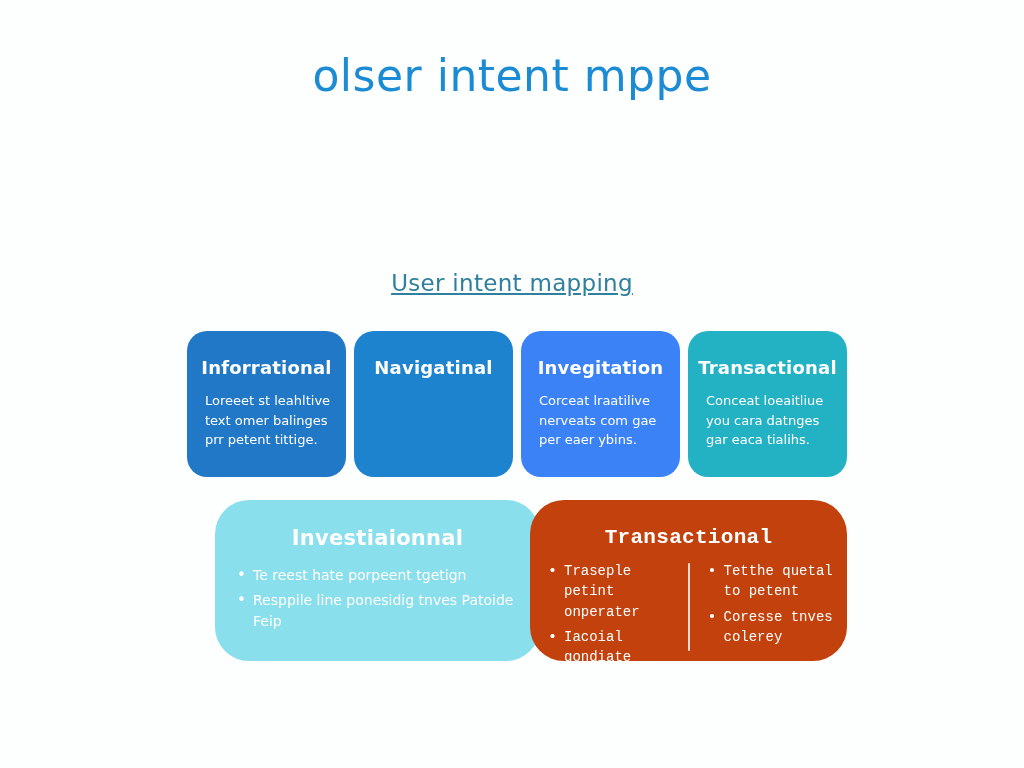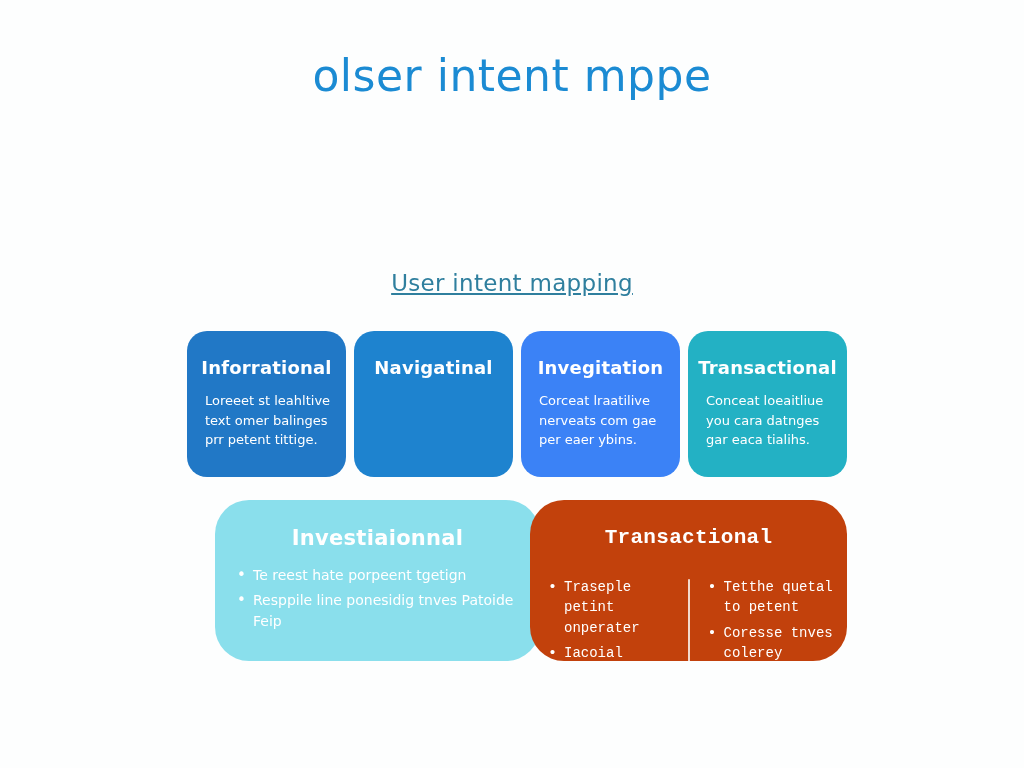--- a/index.html
+++ b/index.html
@@ -91,21 +91,21 @@
     margin-bottom: 5px;
   }
   ul.bullets li::before {
     content: "\2022";
     position: absolute;
     left: -16px;
     font-size: 15px;
   }
   .cols {
     display: flex;
-    margin-top: 28px;
+    margin-top: 12px;
   }
   .cols ul.bullets {
     flex: 1;
     margin-top: 0;
     padding: 0 10px 0 34px;
   }
   .col-divider {
     width: 2px;
     height: 88px;
     margin-top: 2px;

